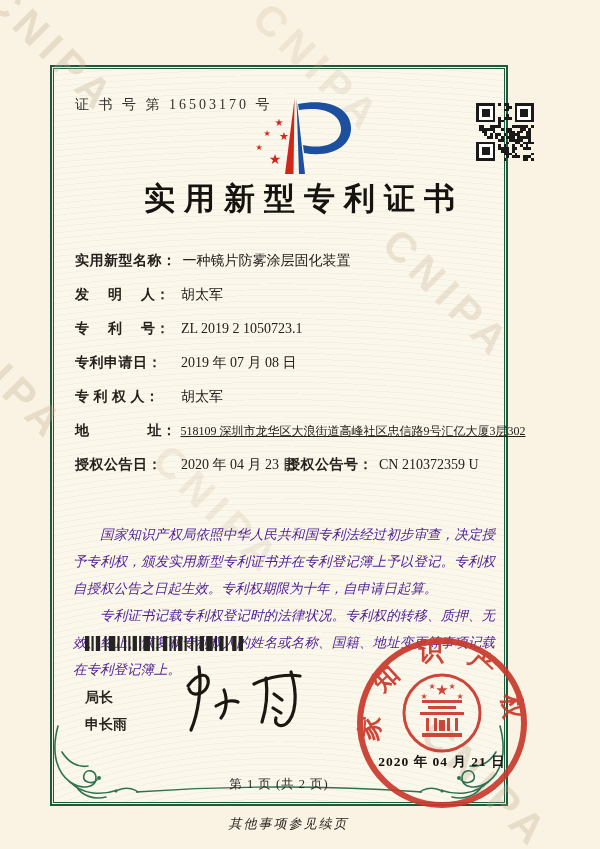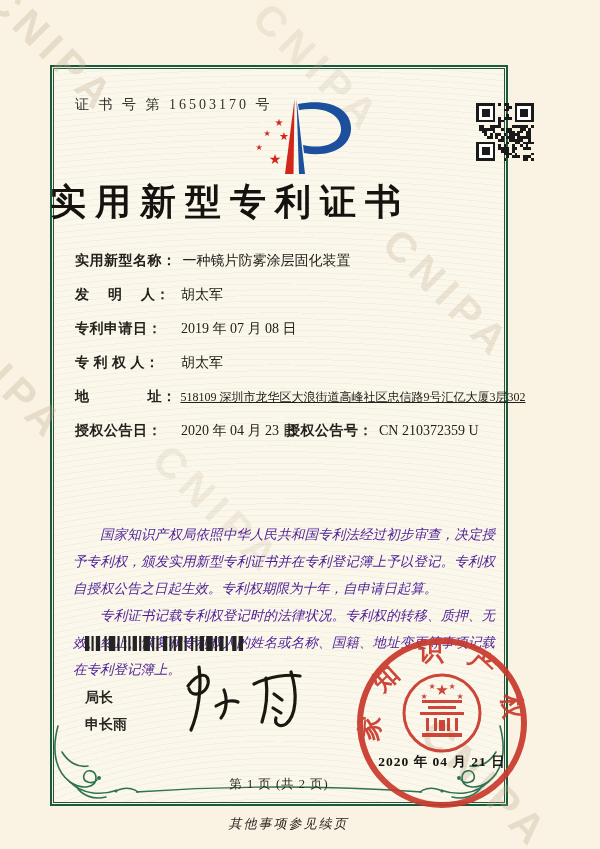--- a/index.html
+++ b/index.html
@@ -18,22 +18,22 @@
   
   .frame{position:absolute;left:50px;top:65px;width:458px;height:741px;
          border:2px solid #1c5a3e;box-sizing:border-box;z-index:2;}
   .frame-inner{position:absolute;inset:1px;border:1px solid #1c5a3e;
          background:repeating-radial-gradient(1400px 900px at 50% 132%,
             rgba(62,122,86,.055) 0 1.5px, rgba(0,0,0,0) 1.5px 9px), #fcf7eb;}
   .certno{position:absolute;left:75px;top:96px;z-index:4;font-size:14px;
           letter-spacing:3px;color:#33302b;}
   .logo{position:absolute;left:238px;top:96px;z-index:4;}
   .qr{position:absolute;left:476px;top:103px;z-index:4;}
-  .title{position:absolute;left:50px;top:178px;width:414px;text-align:left;z-index:4;
-         font-size:36px;font-weight:bold;letter-spacing:9px;color:#15130f;}
+  .title{position:absolute;left:50px;top:178px;width:414px;text-align:right;z-index:4;
+         font-size:31px;font-weight:bold;letter-spacing:9px;color:#15130f;}
   .fields{position:absolute;left:75px;top:251px;width:425px;z-index:4;
           font-size:14px;color:#24211c;}
   .frow{height:34px;line-height:20px;white-space:nowrap;position:relative;}
   .flabel{display:inline-block;min-width:100px;font-weight:600;letter-spacing:.5px;}
   .fvalue{margin-left:6px;}
   .fvalue.small{font-size:12px;margin-left:4px;text-decoration:underline;}
   .gcol2{position:absolute;left:211px;top:0;}
   .paras{position:absolute;left:73px;top:492px;width:422px;z-index:4;font-size:13.5px;
          line-height:27px;font-style:italic;color:#4c1d95;text-align:justify;margin-top:29px;}
   .paras p{margin:0;text-indent:2em;}
@@ -217,20 +217,23 @@
   <div class="title">实用新型专利证书</div>
 
   <div class="fields">
     <div class="frow">
       <span class="flabel">实用新型名称：</span><span class="fvalue">一种镜片防雾涂层固化装置</span>
     </div>
     <div class="frow">
       <span class="flabel">发　 明　 人：</span><span class="fvalue">胡太军</span>
     </div>
     <div class="frow">
+      <span class="flabel">专　 利　 号：</span><span class="fvalue">ZL 2019 2 1050723.1</span>
+    </div>
+    <div class="frow">
       <span class="flabel">专利申请日：</span><span class="fvalue">2019 年 07 月 08 日</span>
     </div>
     <div class="frow">
       <span class="flabel">专 利 权 人：</span><span class="fvalue">胡太军</span>
     </div>
     <div class="frow">
       <span class="flabel">地　　　　址：</span><span class="fvalue small">518109 深圳市龙华区大浪街道高峰社区忠信路9号汇亿大厦3层302</span>
     </div>
     <div class="frow">
       <span><span class="flabel">授权公告日：</span><span class="fvalue">2020 年 04 月 23 日</span></span>

